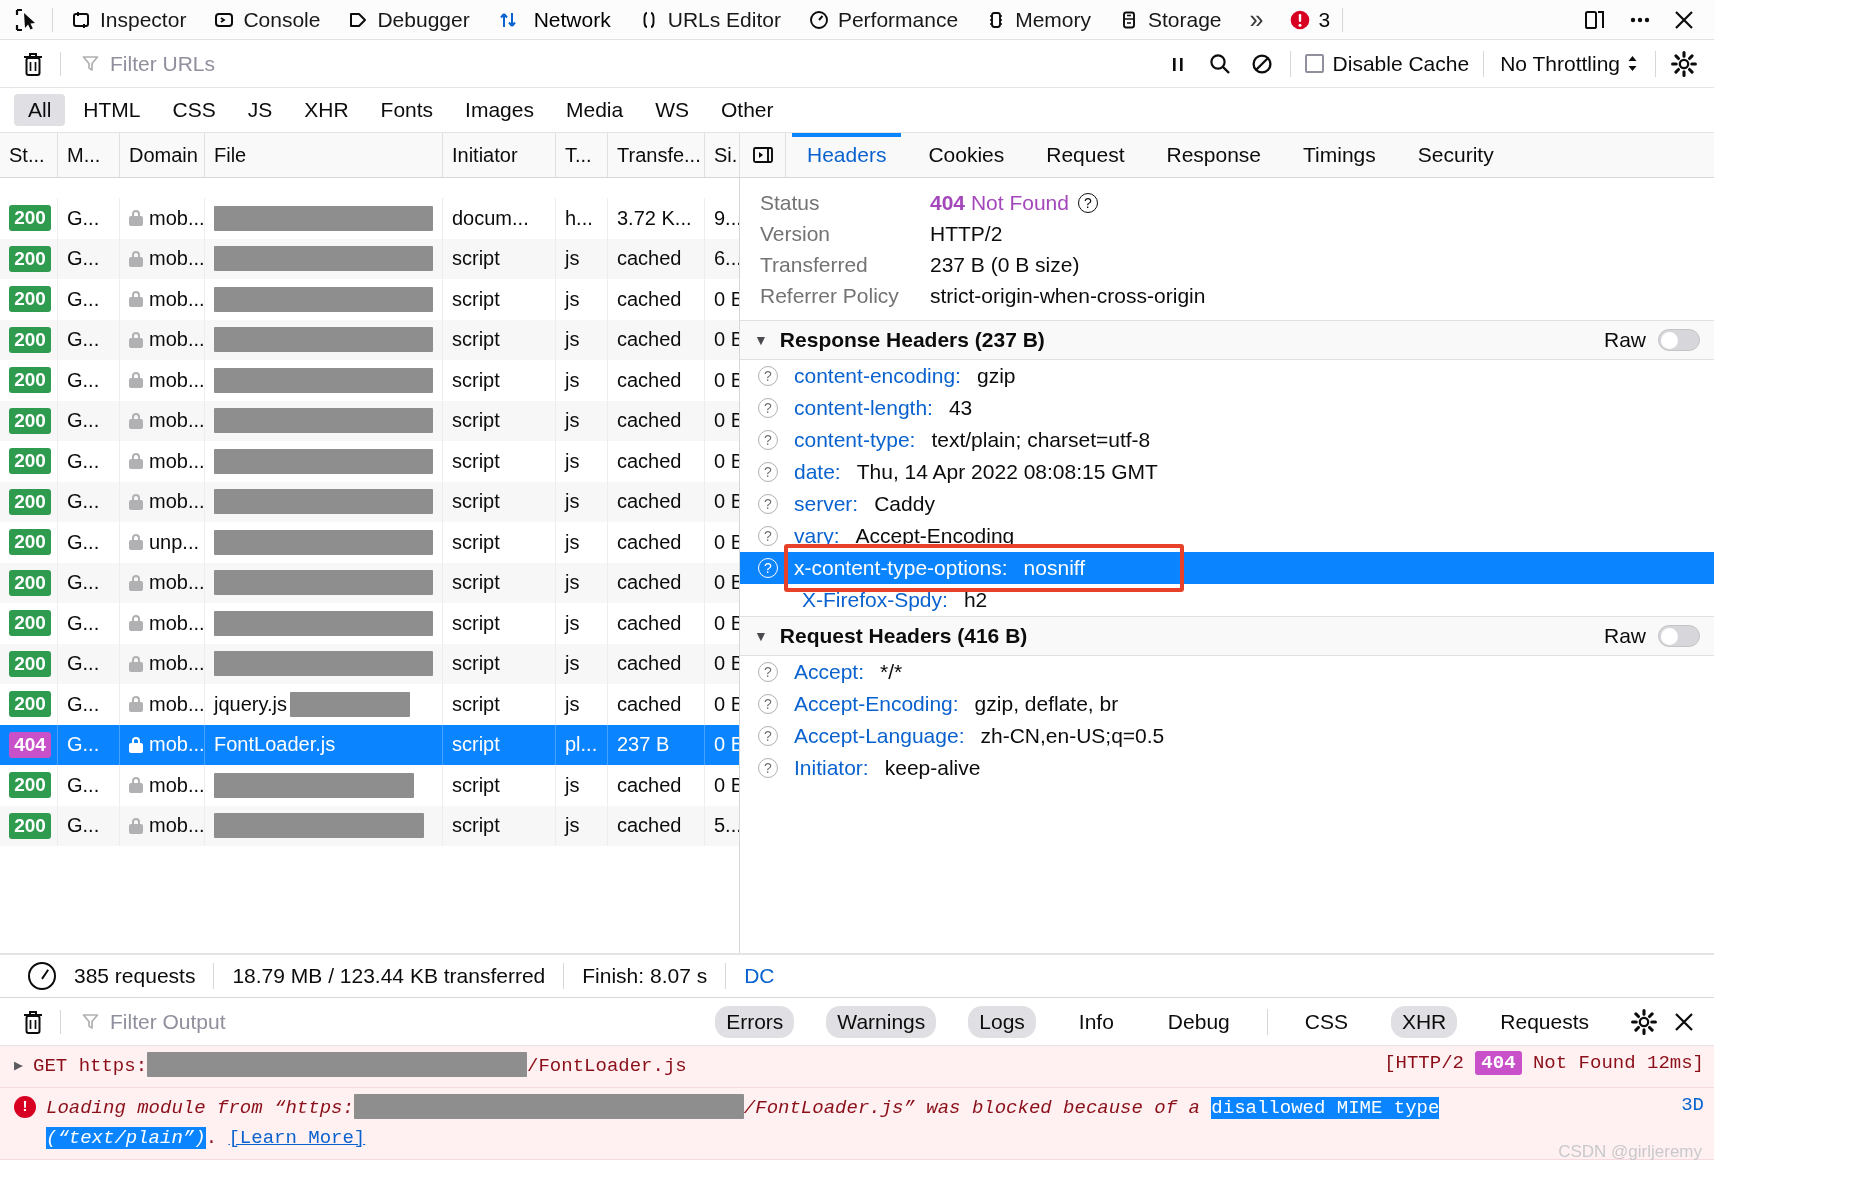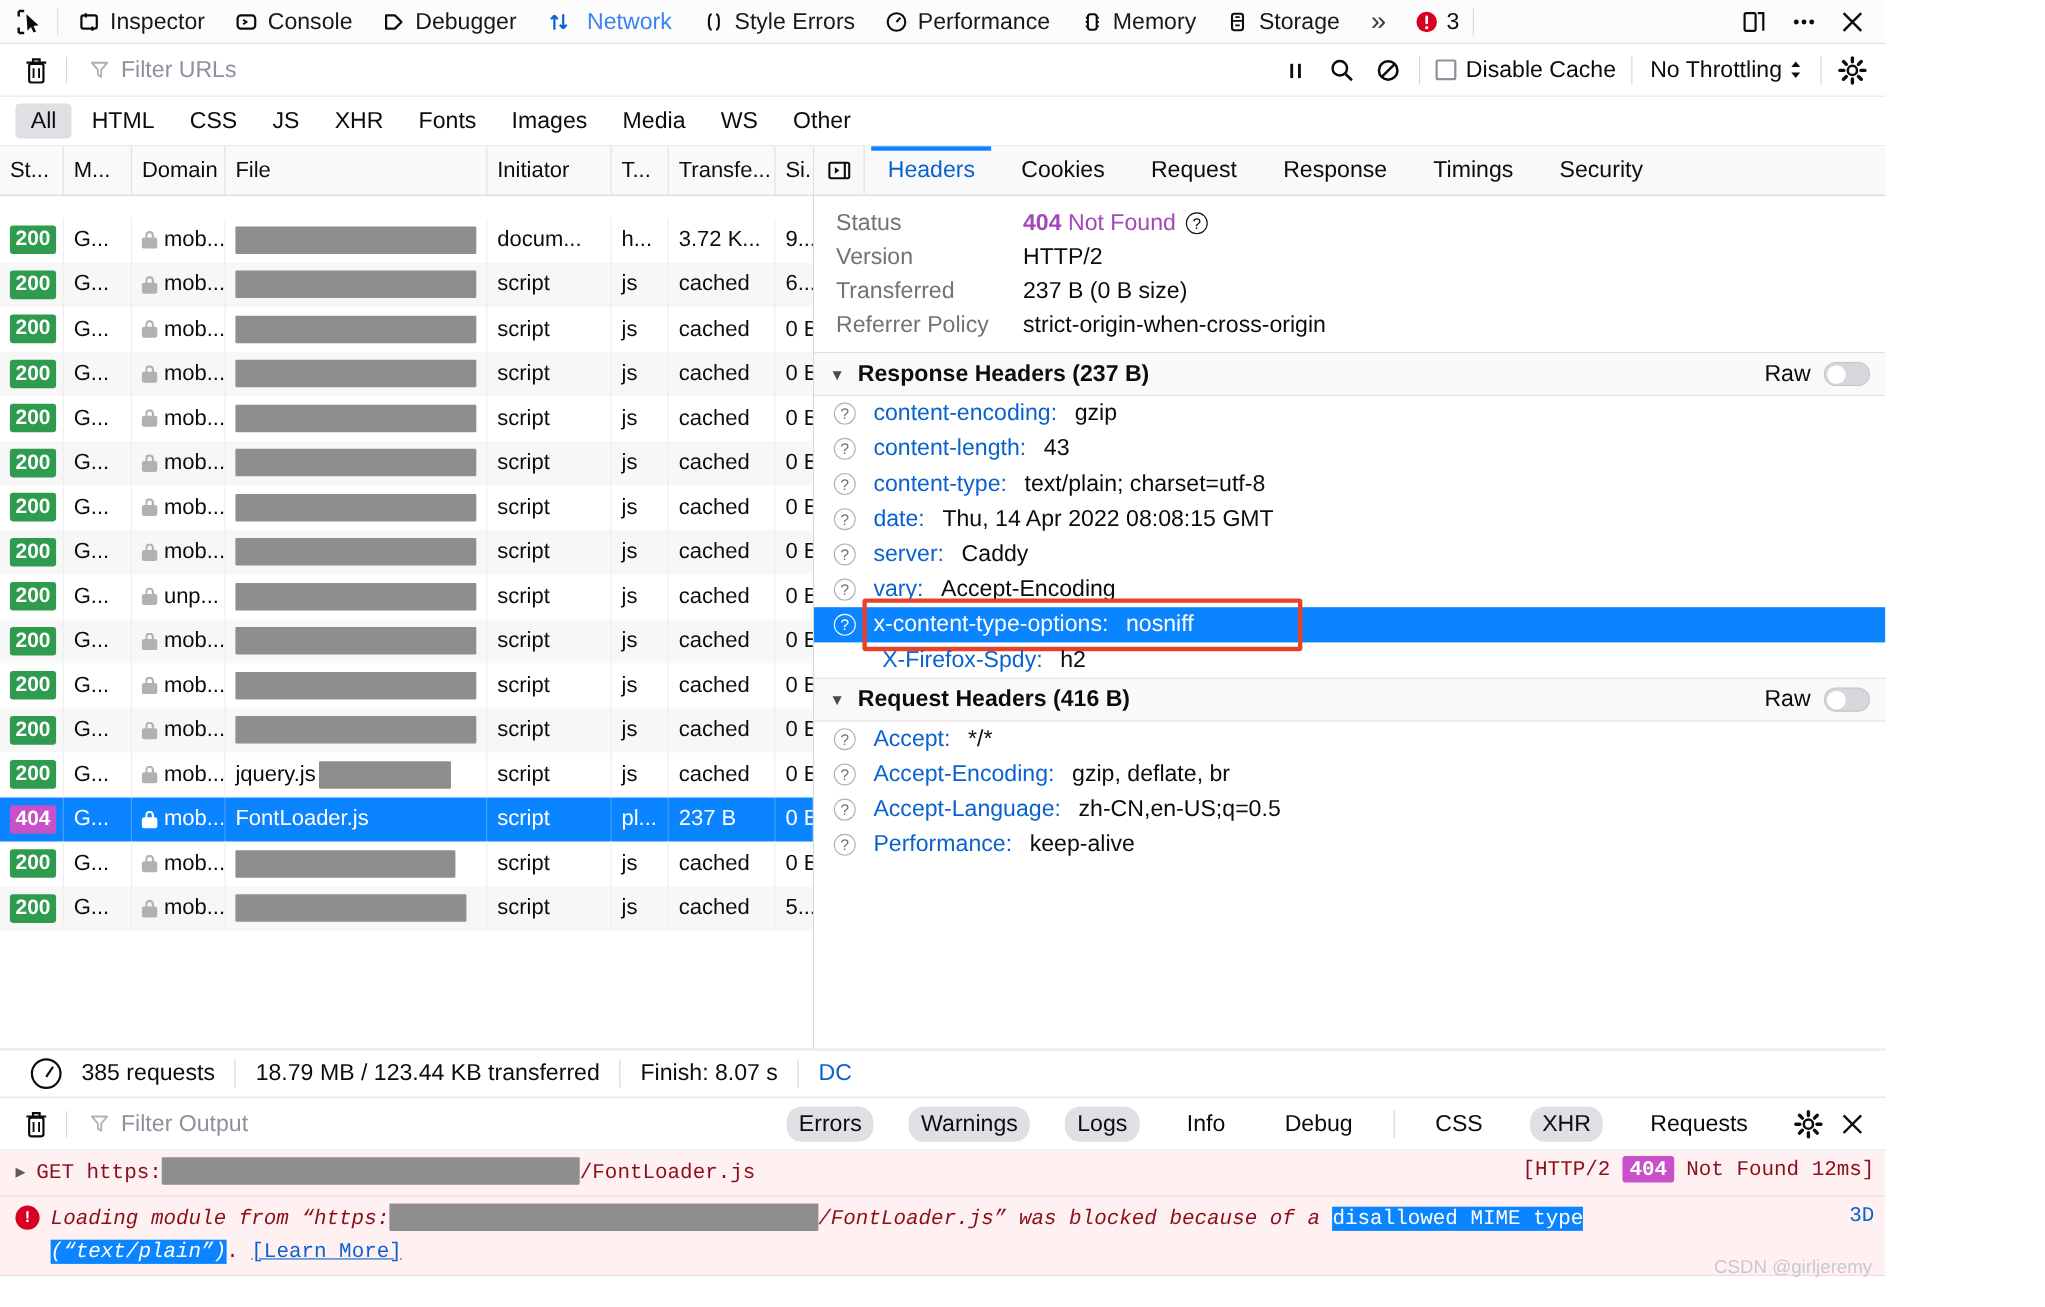--- a/index.html
+++ b/index.html
@@ -20,21 +20,21 @@
     border-bottom: 1px solid #e0e0e2;
     padding-left: 6px;
   }
   .picker-btn { width: 42px; height: 38px; display:flex; align-items:center; justify-content:center; }
   .vsep { width: 1px; height: 24px; background: #d7d7db; margin: 0 4px; }
   .tool-tab {
     display: flex; align-items: center; gap: 9px;
     height: 39px; padding: 0 14px;
     font-size: 21px; color: #18181a; white-space: nowrap;
   }
-  .tool-tab.selected { color: #3b82f6; gap: 16px; }
+  .tool-tab.selected { color: #000000; gap: 16px; }
   .tool-tab .tlabel { line-height: 1; }
   .chev-more { font-size: 25px; color: #3a3a3c; padding: 0 14px; letter-spacing:-4px; }
   .err-count { display:flex; align-items:center; gap:7px; font-size:21px; padding: 0 8px 0 16px;}
   .toolbox-right { margin-left: auto; display: flex; align-items: center; gap: 4px; padding-right: 10px; }
   .tb-icon-btn { width: 40px; height: 38px; display:flex; align-items:center; justify-content:center; }
 
   
   .net-toolbar {
     height: 48px; flex: 0 0 48px;
     display: flex; align-items: center;
@@ -232,21 +232,21 @@
           </svg>
         </span>
       <span class="tlabel">Network</span>
     </div>
     <div class="tool-tab">
       <span>
           <svg width="20" height="20" viewBox="0 0 20 20">
             <path d="M8 3C5 3 5.5 10 5.5 10S5 17 8 17M12 3c3 0 2.5 7 2.5 7s.5 7-2.5 7" fill="none" stroke="#0c0c0d" stroke-width="1.9"></path>
           </svg>
         </span>
-      <span class="tlabel">Style Errors</span>
+      <span class="tlabel">URLs Editor</span>
     </div>
     <div class="tool-tab">
       <span>
           <svg width="20" height="20" viewBox="0 0 20 20">
             <circle cx="10" cy="10" r="8" fill="none" stroke="#0c0c0d" stroke-width="1.9"></circle>
             <path d="M10 10l3.5-4" stroke="#0c0c0d" stroke-width="1.9"></path>
           </svg>
         </span>
       <span class="tlabel">Performance</span>
     </div>
@@ -830,21 +830,21 @@
               <span class="hname">Accept-Encoding:</span>
               <span class="hval">gzip, deflate, br</span>
             </div>
             <div class="hrow">
               <span class="qmark grey">?</span>
               <span class="hname">Accept-Language:</span>
               <span class="hval">zh-CN,en-US;q=0.5</span>
             </div>
             <div class="hrow">
               <span class="qmark grey">?</span>
-              <span class="hname">Performance:</span>
+              <span class="hname">Initiator:</span>
               <span class="hval">keep-alive</span>
             </div>
           </div>
       </div>
     </div>
   </div>
 
   <div class="net-status">
     <span class="clockic"></span>
     <span>385 requests</span>

